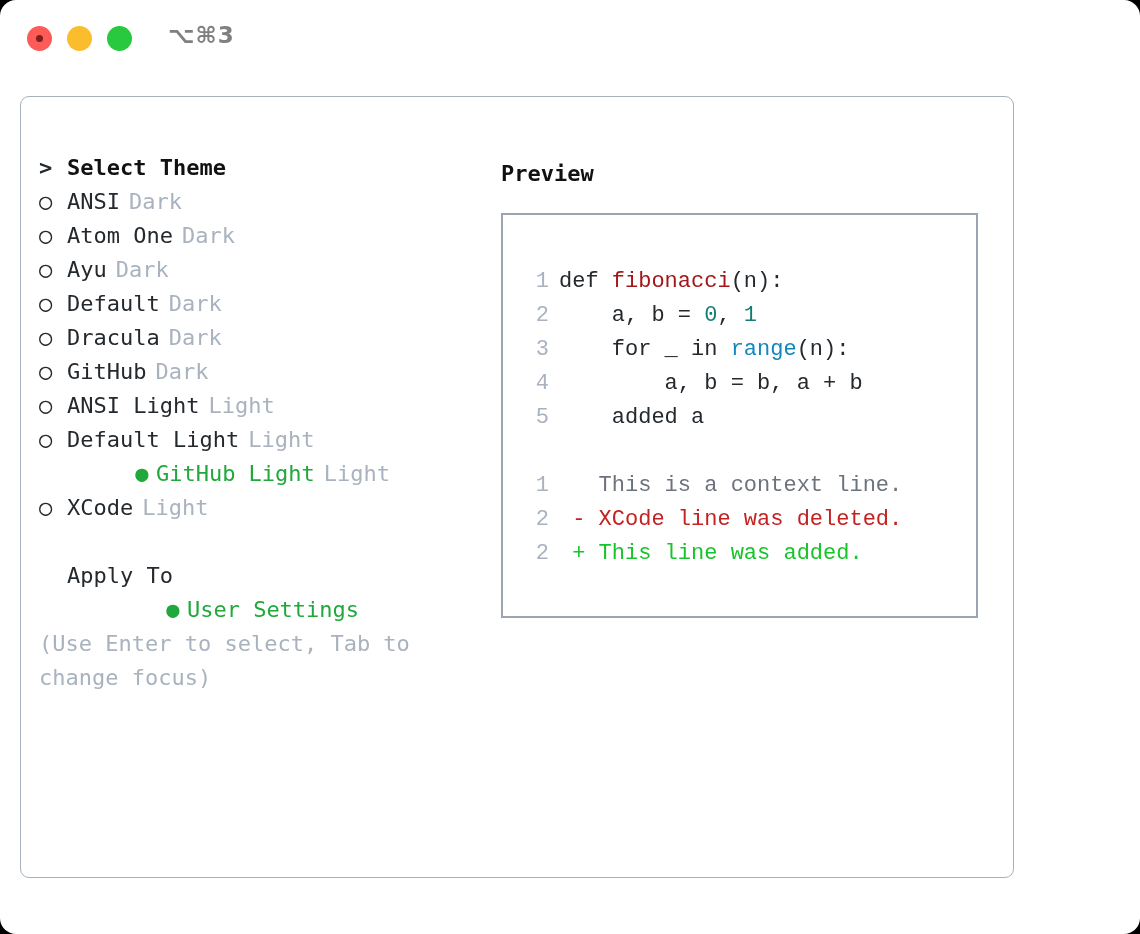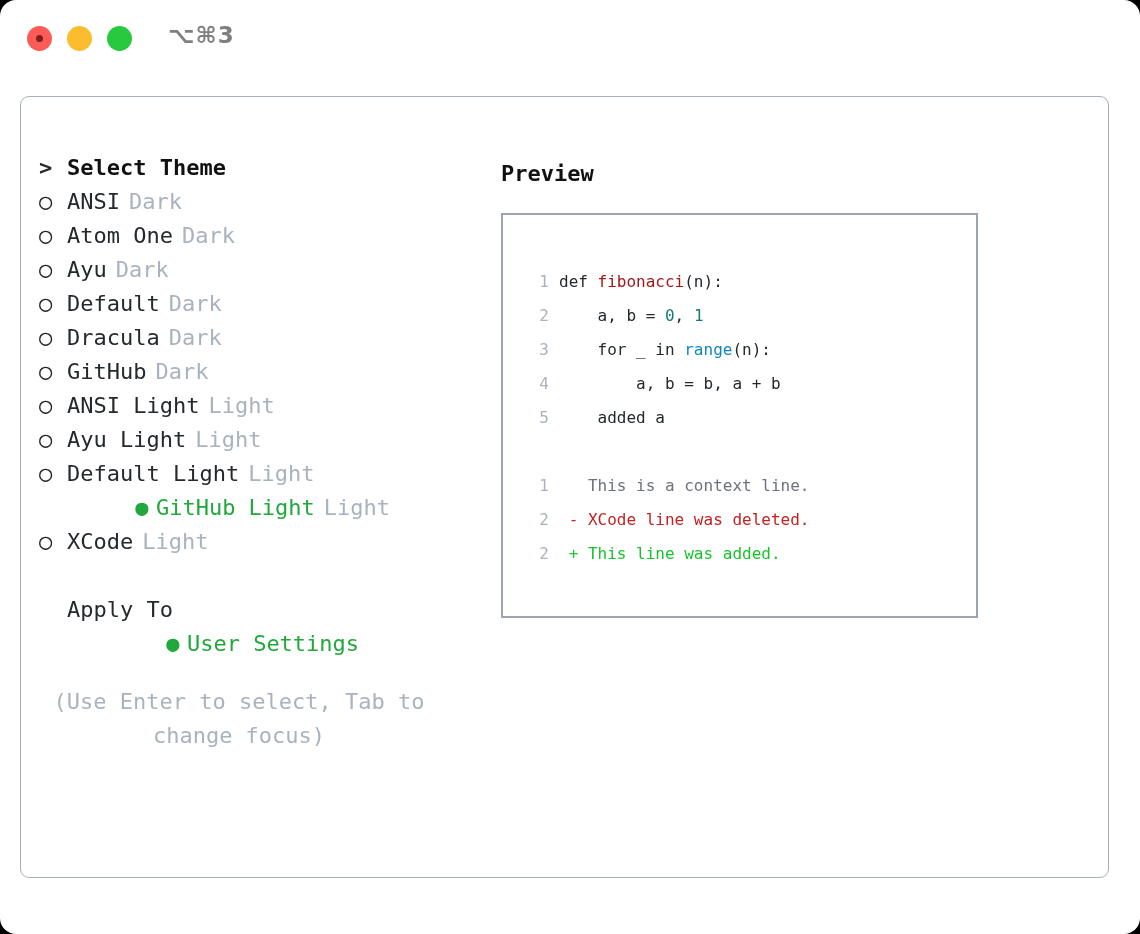--- a/index.html
+++ b/index.html
@@ -70,21 +70,21 @@
     color: #808080;
     letter-spacing: 1px;
     white-space: nowrap;
   }
 
   
   #frame {
     position: absolute;
     left: 20px;
     top: 96px;
-    width: 1089px;
+    width: 994px;
     height: 782px;
     border: 1px solid #a7b0bd;
     border-radius: 9px;
     box-sizing: border-box;
     background: #ffffff;
   }
 
   
   #left-col {
     position: absolute;
@@ -124,26 +124,24 @@
     color: #24292e;
   }
   .variant {
     color: #a9b2bf;
     margin-left: 9px;
   }
   .spacer {
     height: 34px;
   }
   #hint {
-    margin-top: 24px;
     font-size: 22px;
     line-height: 34px;
     color: #a9b2bf;
     width: 400px;
-    text-align: center;
   }
 
   
   #right-col {
     position: absolute;
     left: 480px;
     top: 54px;
     width: 500px;
     margin-top: 6px;
   }
@@ -156,25 +154,26 @@
   #preview-box {
     margin-top: 22px;
     width: 477px;
     height: 405px;
     border: 2px solid #9aa4b2;
     box-sizing: border-box;
     background: #ffffff;
     padding: 50px 0 0 0;
   }
   .code-line {
-    font-size: 16px;
+    font-size: 22px;
     line-height: 34px;
     white-space: pre;
     padding-left: 20px;
     color: #24292e;
+    font-family: Liberation Mono, monospace;
   }
   .ln {
     display: inline-block;
     width: 26px;
     color: #a9b2bf;
     text-align: right;
     margin-right: 10px;
   }
   .tok-fn { color: #a3171a; }
   .tok-builtin { color: #1187bd; }
@@ -201,21 +200,20 @@
     <div id="left-col">
       <div id="theme-list">
           <div class="row section-title"><span class="bullet">&gt;</span><span>Select Theme</span></div>
           <div class="row"><span class="bullet">○</span><span class="label">ANSI</span><span class="variant">Dark</span></div>
           <div class="row"><span class="bullet">○</span><span class="label">Atom One</span><span class="variant">Dark</span></div>
           <div class="row"><span class="bullet">○</span><span class="label">Ayu</span><span class="variant">Dark</span></div>
           <div class="row"><span class="bullet">○</span><span class="label">Default</span><span class="variant">Dark</span></div>
           <div class="row"><span class="bullet">○</span><span class="label">Dracula</span><span class="variant">Dark</span></div>
           <div class="row"><span class="bullet">○</span><span class="label">GitHub</span><span class="variant">Dark</span></div>
           <div class="row"><span class="bullet">○</span><span class="label">ANSI Light</span><span class="variant">Light</span></div>
-          <div class="row"><span class="bullet">○</span><span class="label">Ayu Light</span><span class="variant">Light</span></div>
           <div class="row"><span class="bullet">○</span><span class="label">Default Light</span><span class="variant">Light</span></div>
           <div class="row selected"><span class="bullet">●</span><span class="label">GitHub Light</span><span class="variant">Light</span></div>
           <div class="row"><span class="bullet">○</span><span class="label">XCode</span><span class="variant">Light</span></div>
         </div>
       <div class="spacer"></div>
       <div id="apply-to-list">
           <div class="row sub-title"><span class="bullet">○</span><span>Apply To</span></div>
           <div class="row selected"><span class="bullet">●</span><span class="label">User Settings</span></div>
         </div>
       <div id="hint">(Use Enter to select, Tab to change focus)</div>

